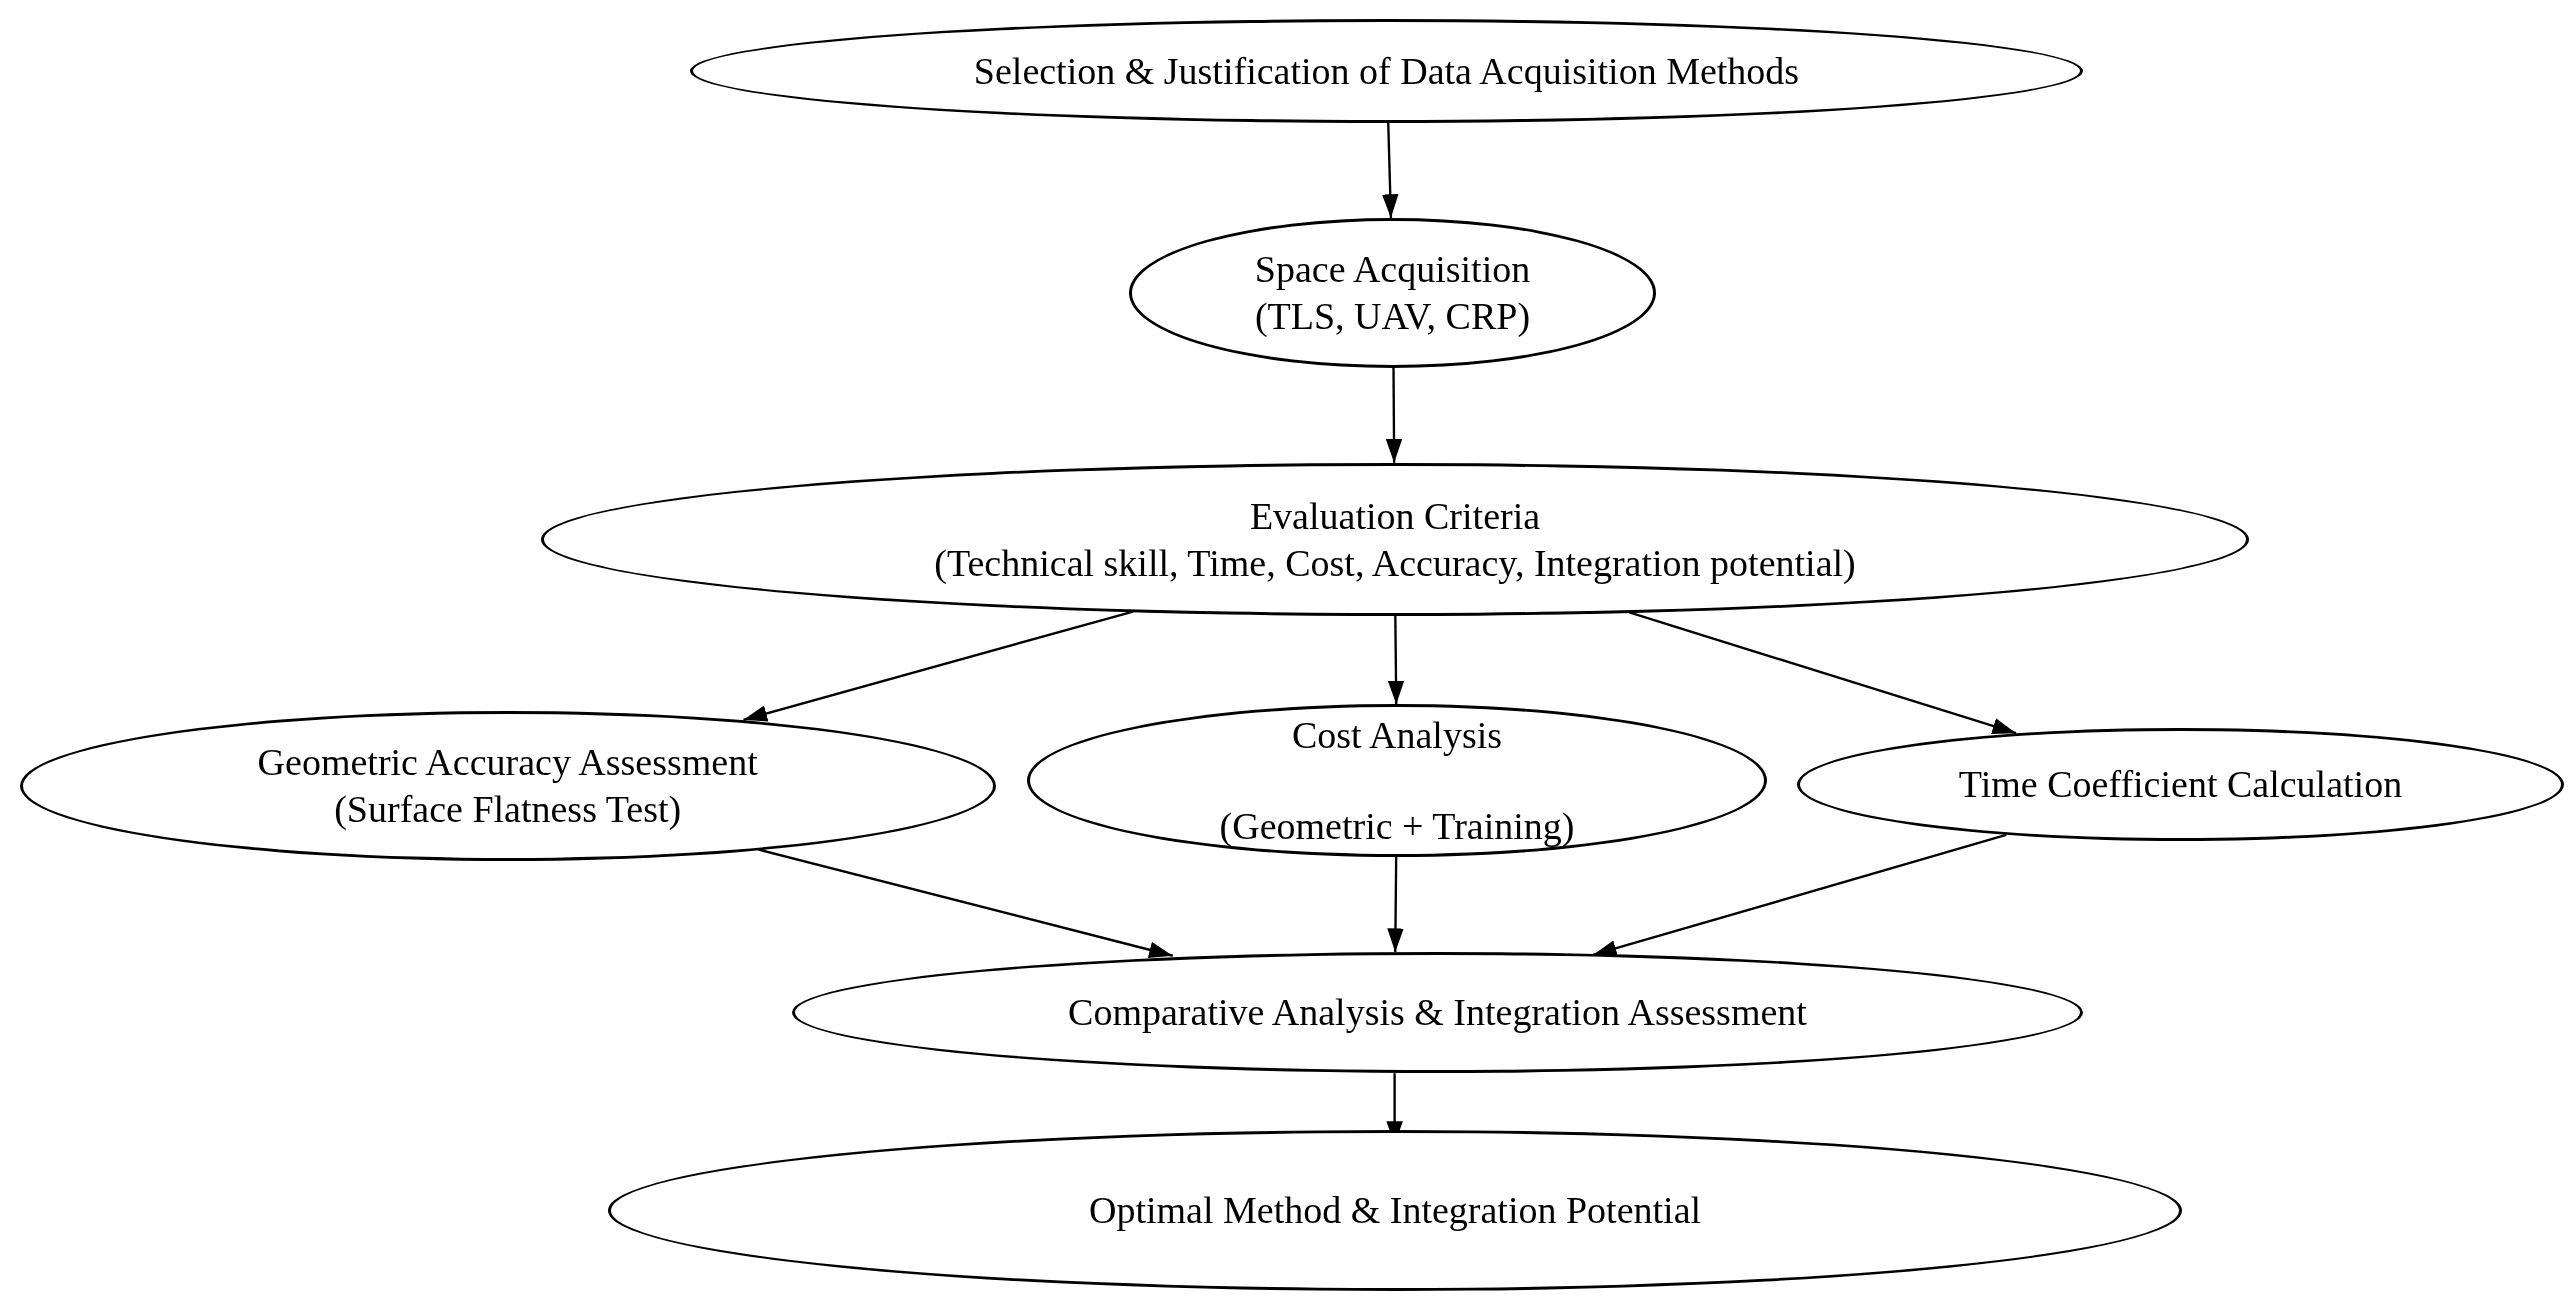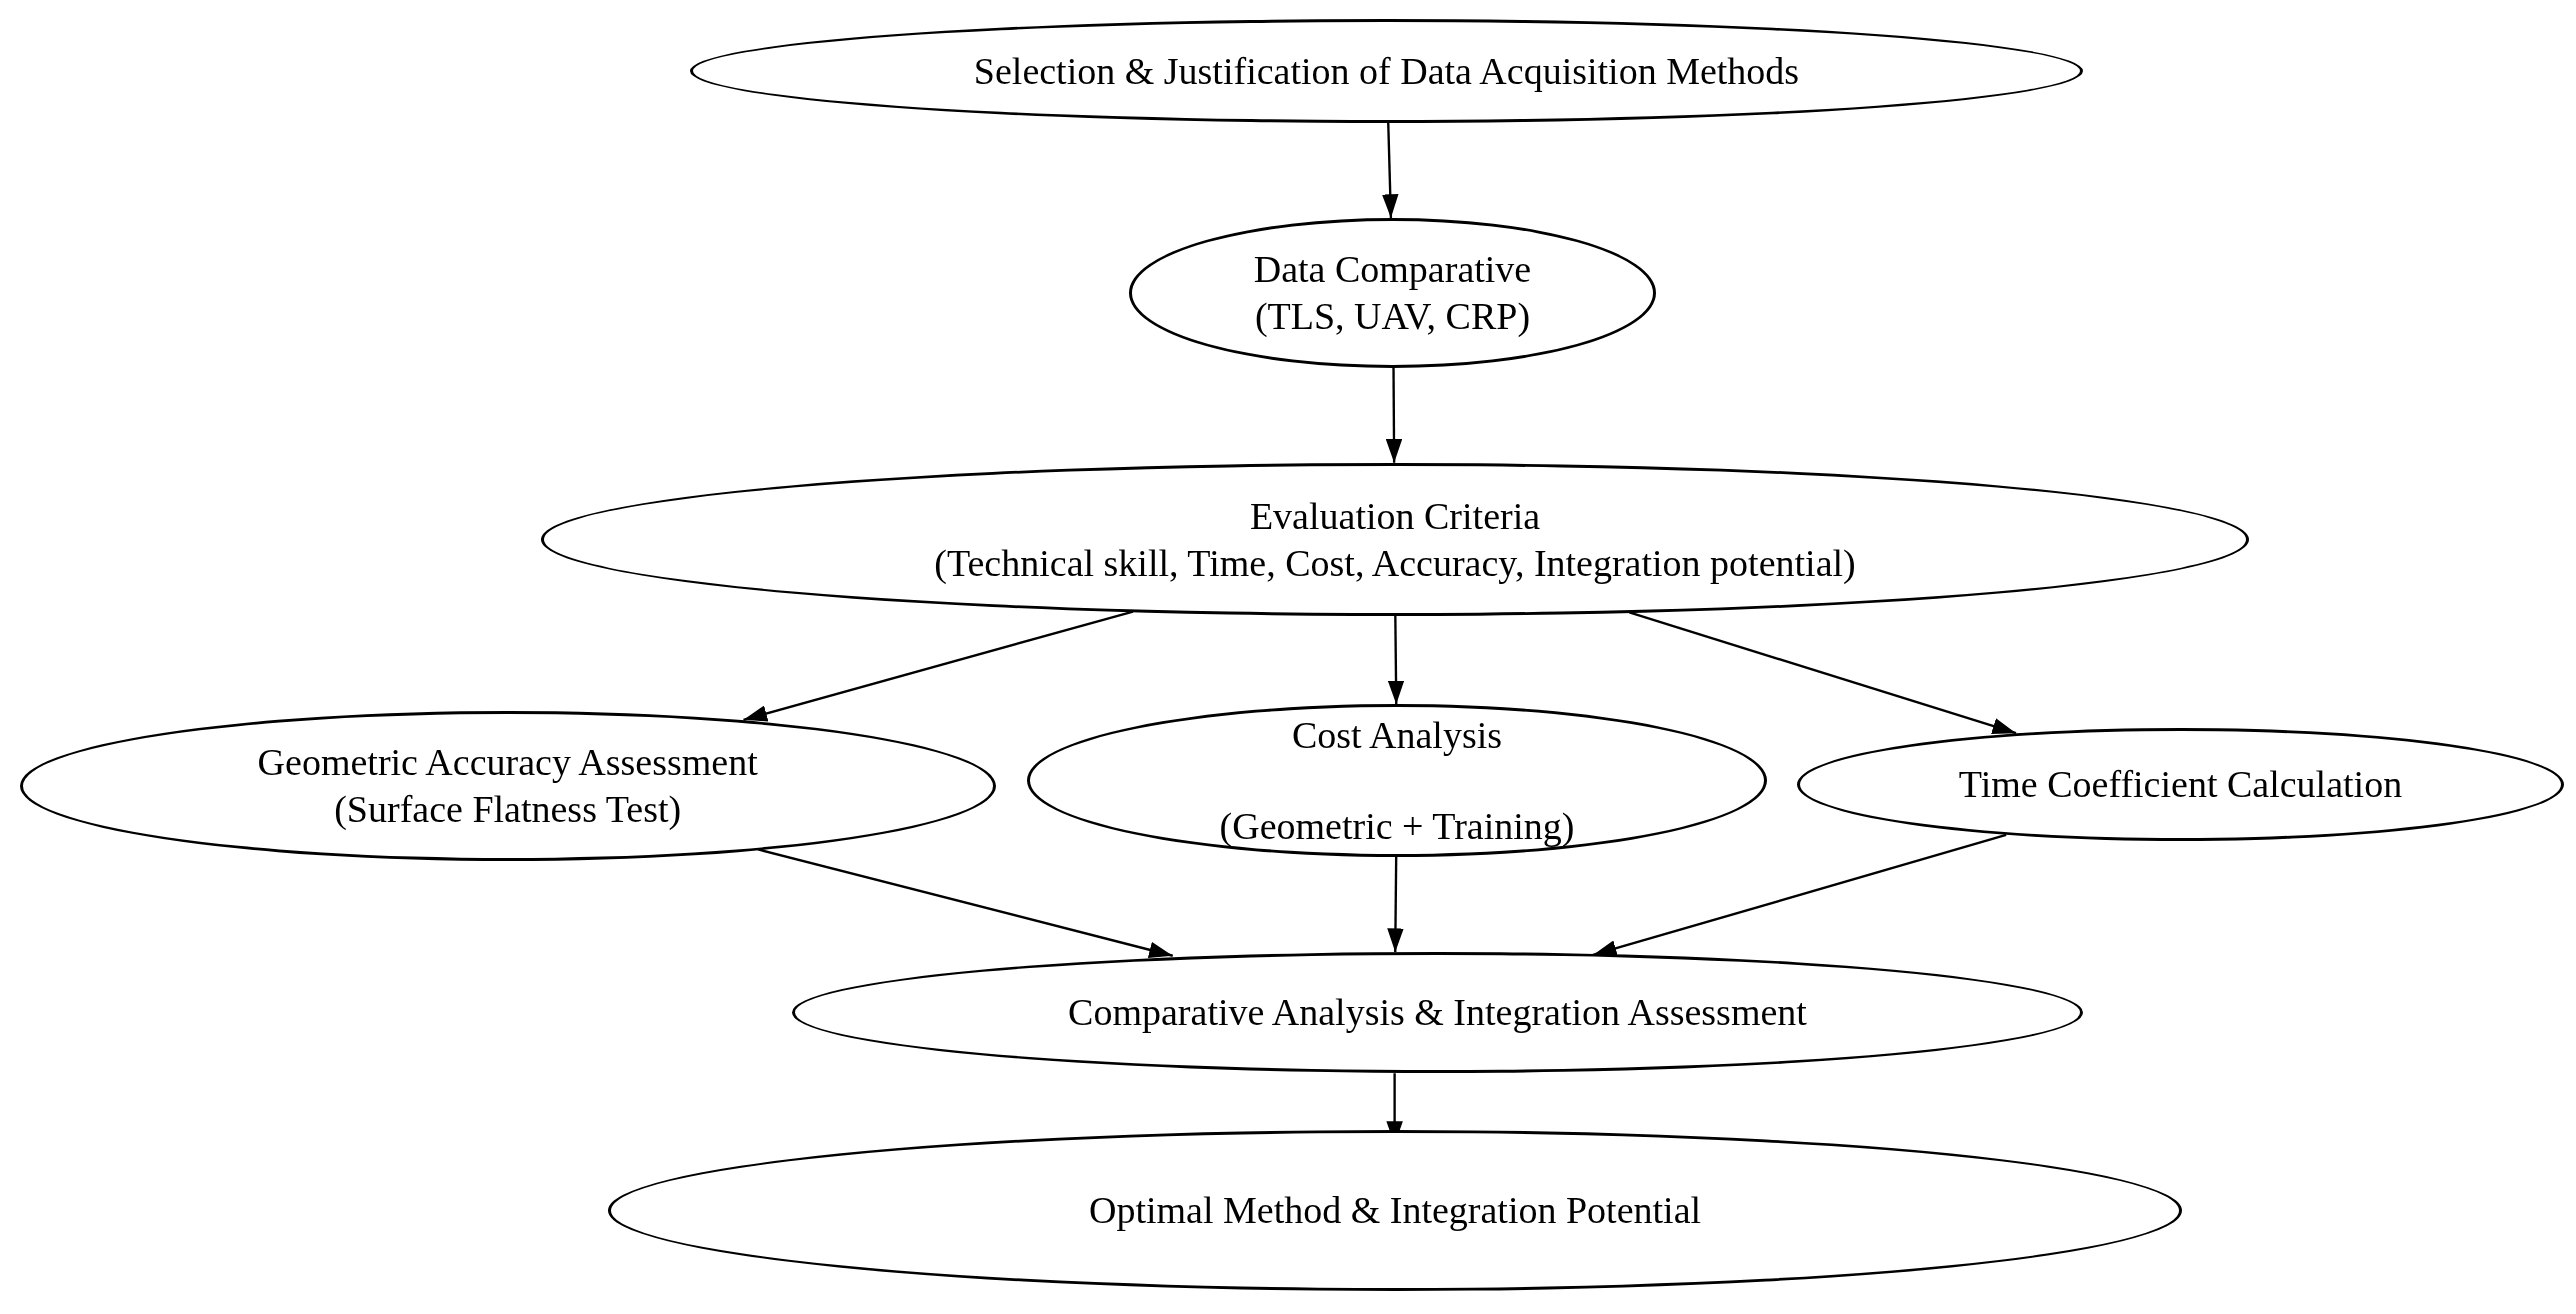--- a/index.html
+++ b/index.html
@@ -74,21 +74,21 @@
       <line x1="963.0" y1="1079.6" x2="1490.0" y2="1214.7" class="edge" marker-end="url(#arrowhead)"></line>
       <line x1="1774.0" y1="1089.0" x2="1772.8" y2="1210.0" class="edge" marker-end="url(#arrowhead)"></line>
       <line x1="2549.2" y1="1061.2" x2="2024.1" y2="1213.7" class="edge" marker-end="url(#arrowhead)"></line>
       <line x1="1772.0" y1="1364.0" x2="1772.0" y2="1455.0" class="edge" marker-end="url(#arrowhead)"></line>
     </svg>
   <div id="node-layer">
       <div class="node" style="left: 690px; top: 19px; width: 1393px; height: 104px;">
         <div class="node-line">Selection &amp; Justification of Data Acquisition Methods</div>
       </div>
       <div class="node" style="left: 1129px; top: 218px; width: 527px; height: 150px;">
-        <div class="node-line">Data Comparative</div>
+        <div class="node-line">Space Acquisition</div>
         <div class="node-line">(TLS, UAV, CRP)</div>
       </div>
       <div class="node" style="left: 541px; top: 463px; width: 1708px; height: 153px;">
         <div class="node-line">Evaluation Criteria</div>
         <div class="node-line">(Technical skill, Time, Cost, Accuracy, Integration potential)</div>
       </div>
       <div class="node" style="left: 19.7px; top: 711px; width: 976px; height: 150px;">
         <div class="node-line">Geometric Accuracy Assessment</div>
         <div class="node-line">(Surface Flatness Test)</div>
       </div>

